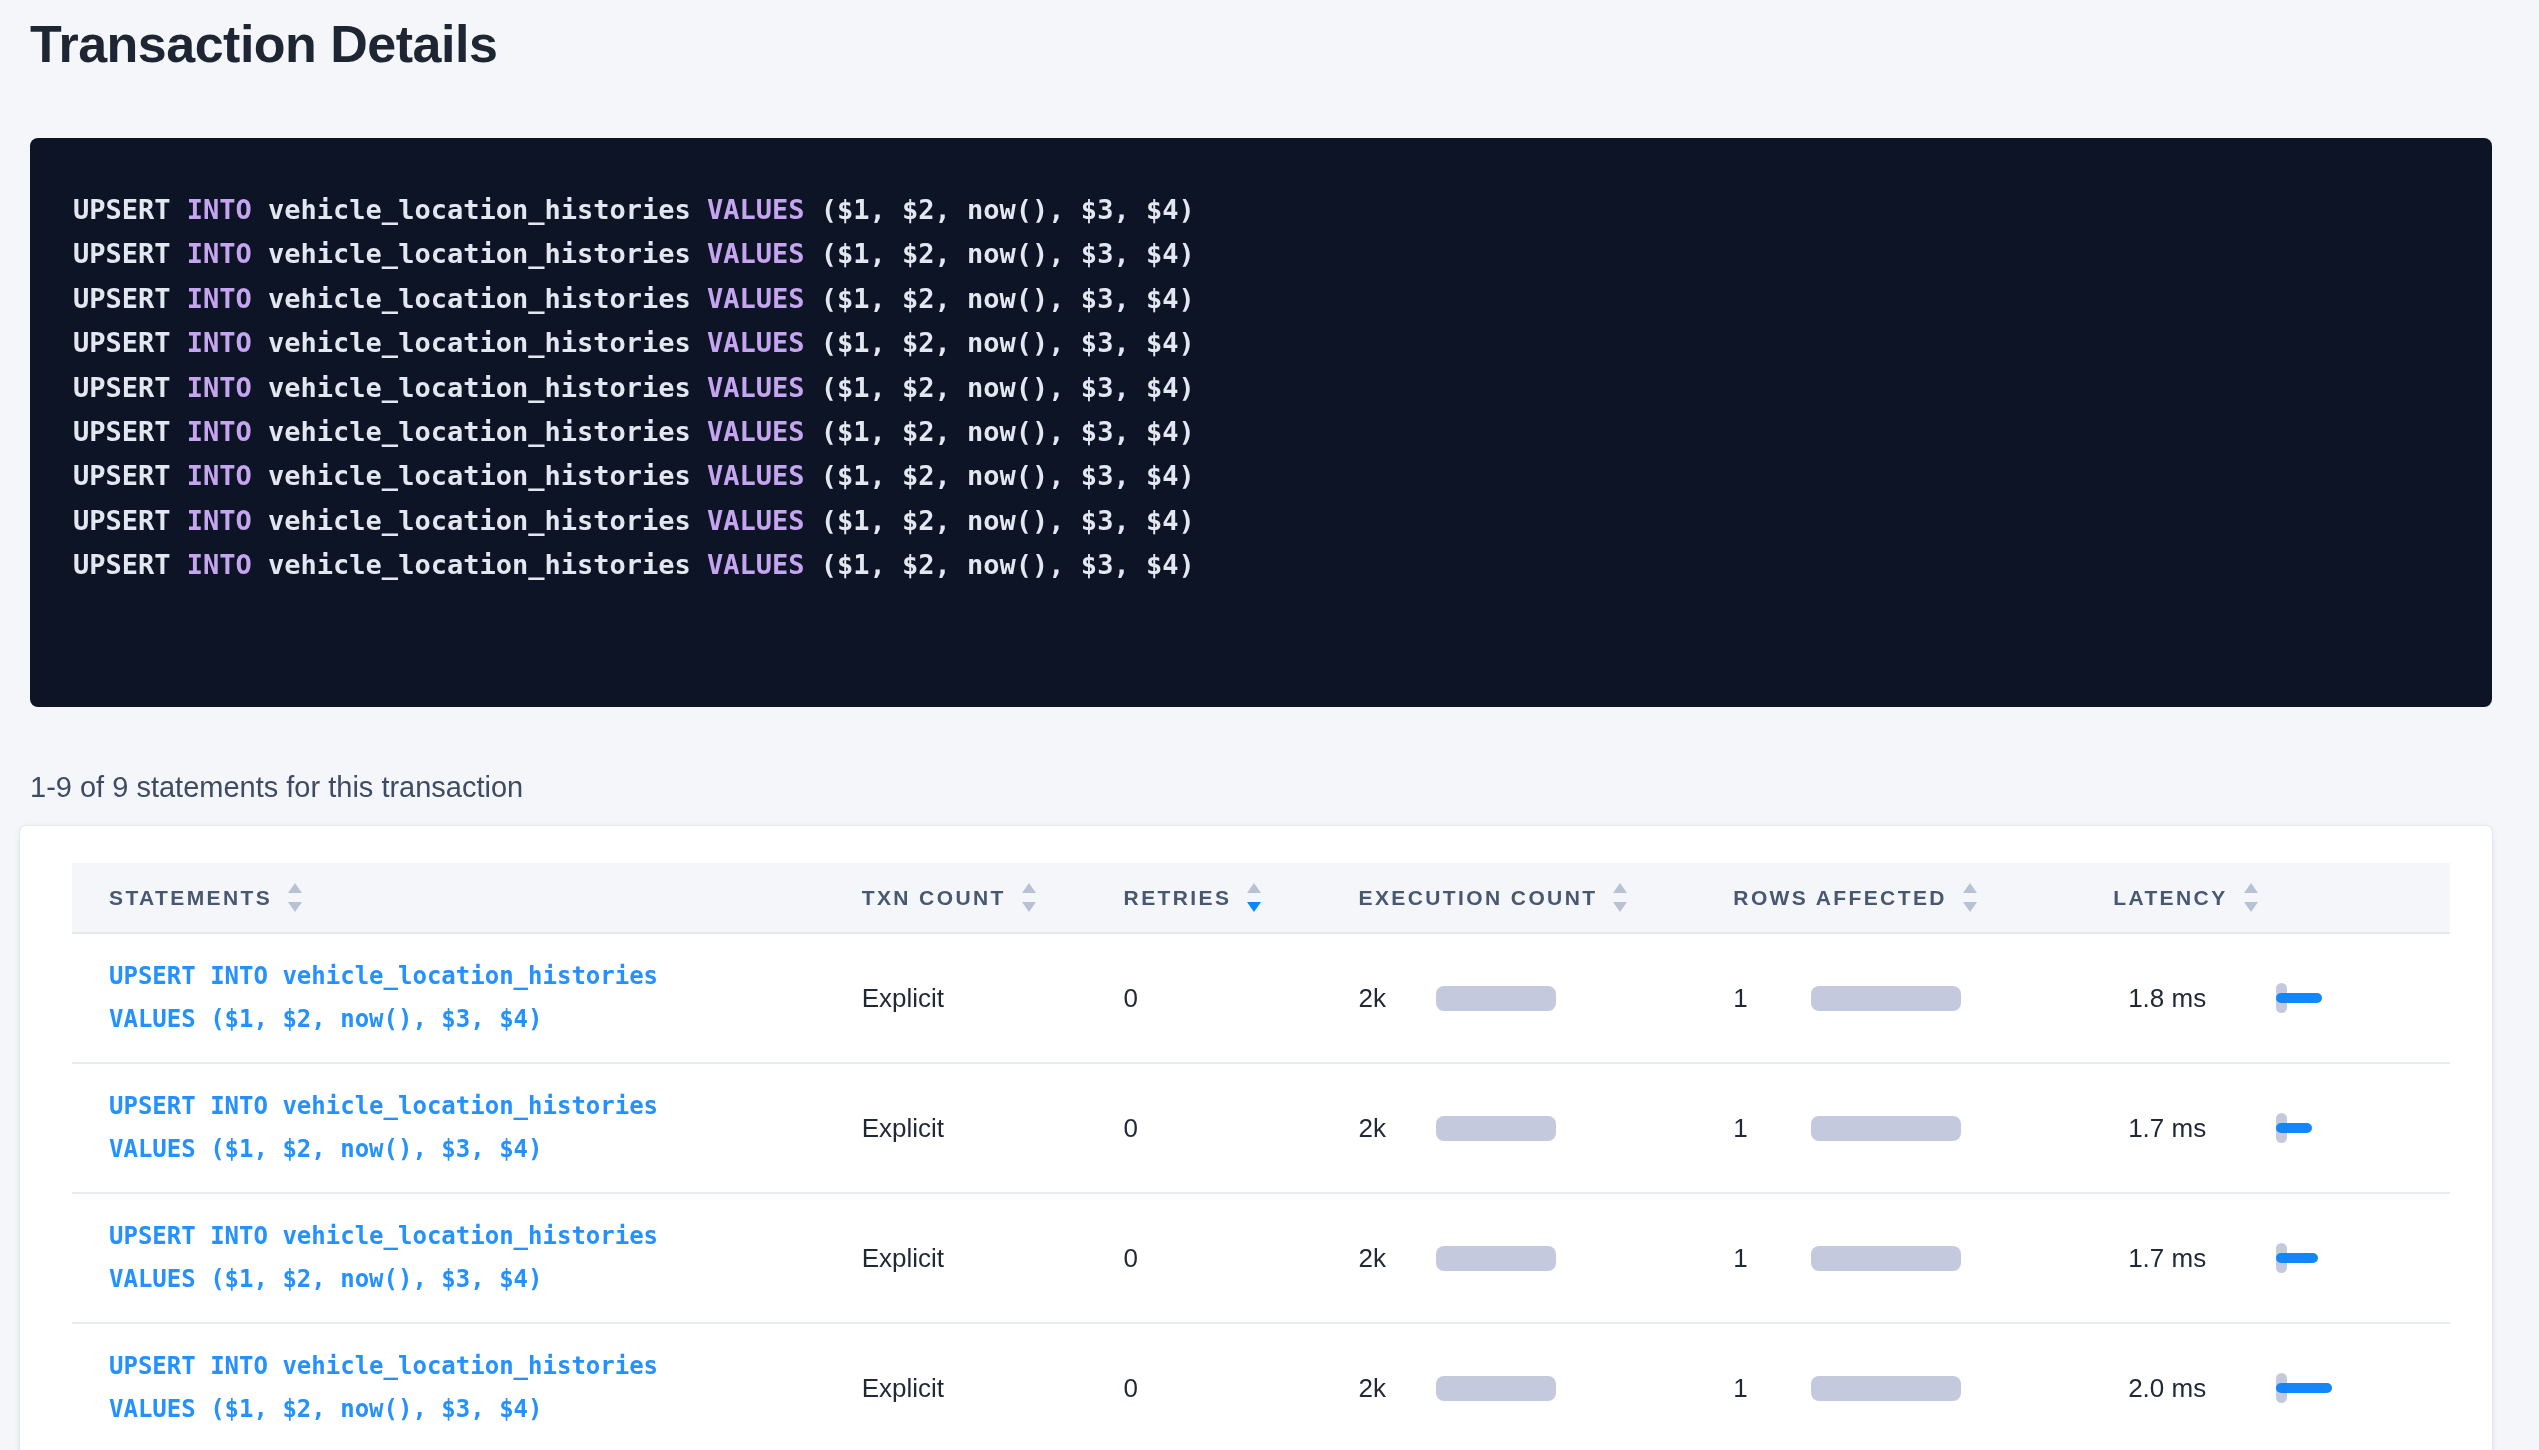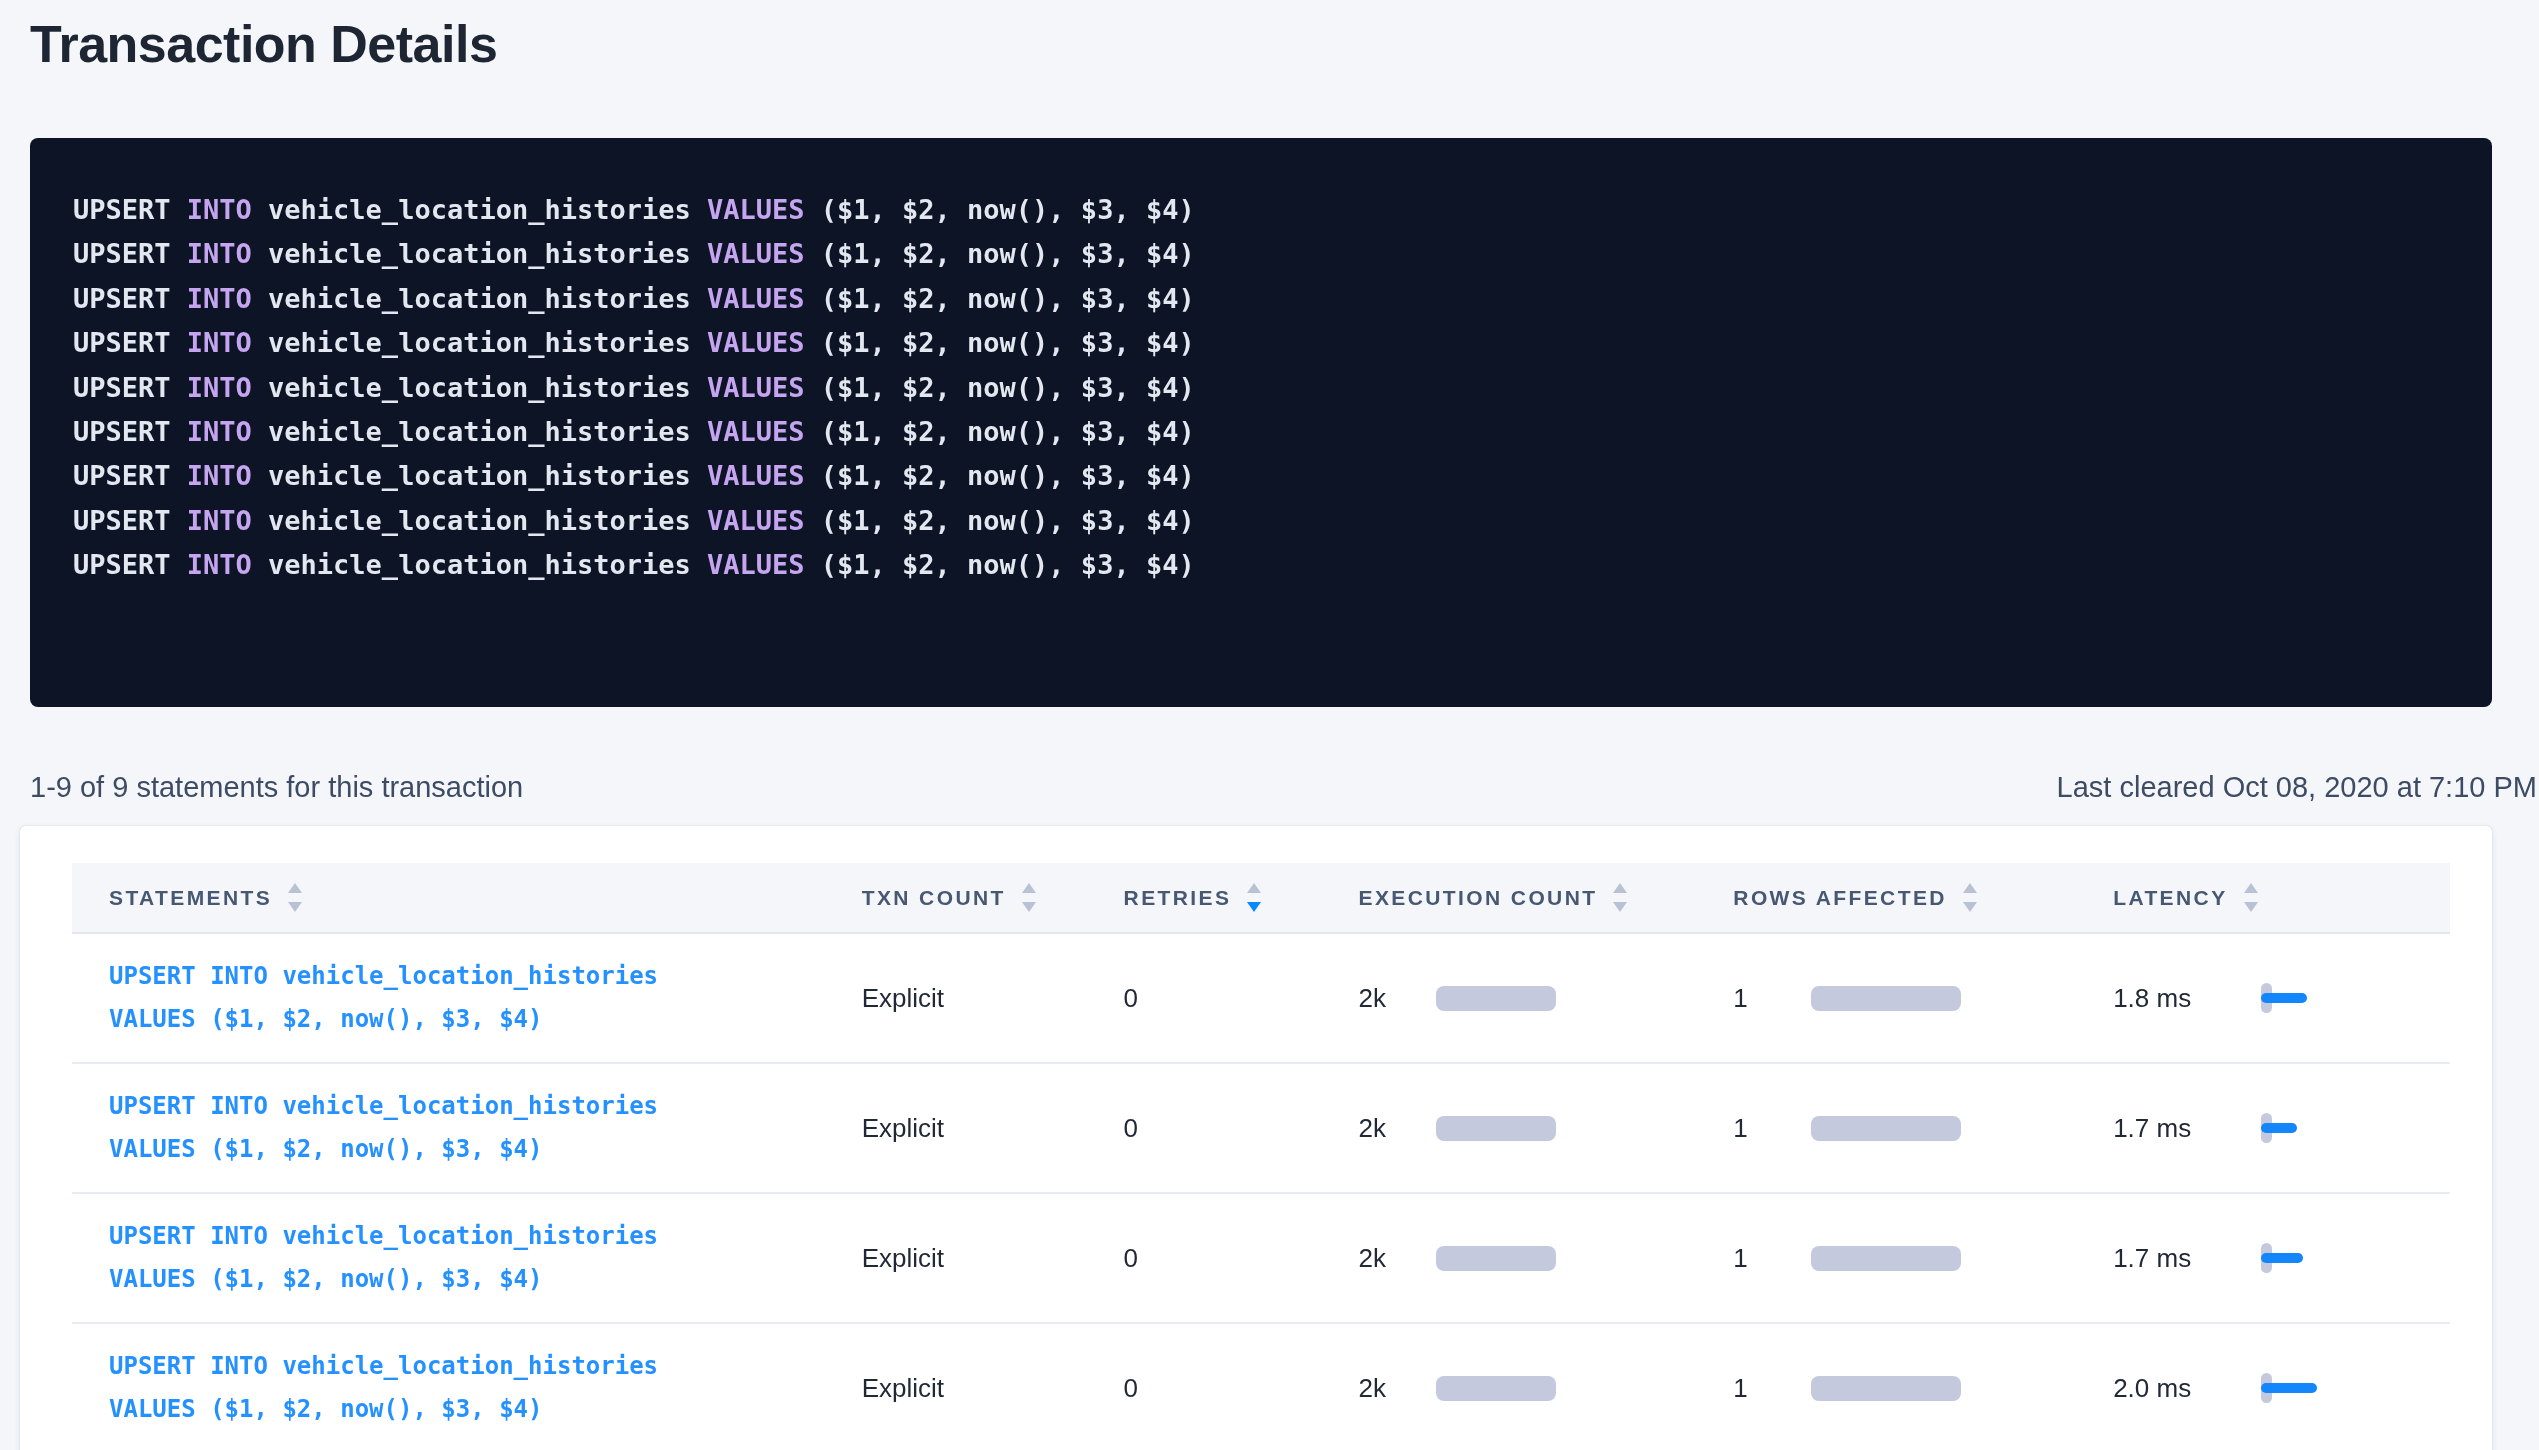--- a/index.html
+++ b/index.html
@@ -117,37 +117,36 @@
     white-space:pre;
   }
 
   .cell-text { font-size:26px; color:#222936; }
 
   
   .count-val { display:inline-block; width:78px; font-size:26px; color:#222936; }
   .gbar { height:25px; border-radius:8px; background:#c4c9dd; }
 
   
-  .lat-val { display:inline-block; width:148px; font-size:26px; color:#222936; }
+  .lat-val { display:inline-block; width:148px; font-size:26px; color:#222936;margin-left:15px; }
   .lat-viz { position:relative; width:80px; height:30px; }
   .lat-pill { position:absolute; left:0; top:0; width:11px; height:30px; border-radius:6px; background:#c4c9dd; }
   .lat-bar  { position:absolute; left:0; top:10px; height:10px; border-radius:5px; background:#1486fb; }
 </style>
 </head>
 <body>
 
 <div class="page">
 
   <h1 class="page-title">Transaction Details</h1>
 
   <div class="code-box"><div class="code-line"><span class="plain">UPSERT </span><span class="kw">INTO</span><span class="plain"> vehicle_location_histories </span><span class="kw">VALUES</span><span class="plain"> ($1, $2, now(), $3, $4)</span></div><div class="code-line"><span class="plain">UPSERT </span><span class="kw">INTO</span><span class="plain"> vehicle_location_histories </span><span class="kw">VALUES</span><span class="plain"> ($1, $2, now(), $3, $4)</span></div><div class="code-line"><span class="plain">UPSERT </span><span class="kw">INTO</span><span class="plain"> vehicle_location_histories </span><span class="kw">VALUES</span><span class="plain"> ($1, $2, now(), $3, $4)</span></div><div class="code-line"><span class="plain">UPSERT </span><span class="kw">INTO</span><span class="plain"> vehicle_location_histories </span><span class="kw">VALUES</span><span class="plain"> ($1, $2, now(), $3, $4)</span></div><div class="code-line"><span class="plain">UPSERT </span><span class="kw">INTO</span><span class="plain"> vehicle_location_histories </span><span class="kw">VALUES</span><span class="plain"> ($1, $2, now(), $3, $4)</span></div><div class="code-line"><span class="plain">UPSERT </span><span class="kw">INTO</span><span class="plain"> vehicle_location_histories </span><span class="kw">VALUES</span><span class="plain"> ($1, $2, now(), $3, $4)</span></div><div class="code-line"><span class="plain">UPSERT </span><span class="kw">INTO</span><span class="plain"> vehicle_location_histories </span><span class="kw">VALUES</span><span class="plain"> ($1, $2, now(), $3, $4)</span></div><div class="code-line"><span class="plain">UPSERT </span><span class="kw">INTO</span><span class="plain"> vehicle_location_histories </span><span class="kw">VALUES</span><span class="plain"> ($1, $2, now(), $3, $4)</span></div><div class="code-line"><span class="plain">UPSERT </span><span class="kw">INTO</span><span class="plain"> vehicle_location_histories </span><span class="kw">VALUES</span><span class="plain"> ($1, $2, now(), $3, $4)</span></div></div>
 
   <div class="status-row">
     <span>1-9 of 9 statements for this transaction</span>
-    <span>Last cleared Oct 08, 2020 at 7:10 PM</span>
   </div>
 
   <div class="card">
     <div class="table">
       <div class="thead">
         <div class="th col-0">
           <span>STATEMENTS</span>
           <span class="arrs">
               <span class="arr up"></span>
               <span class="arr down"></span>

